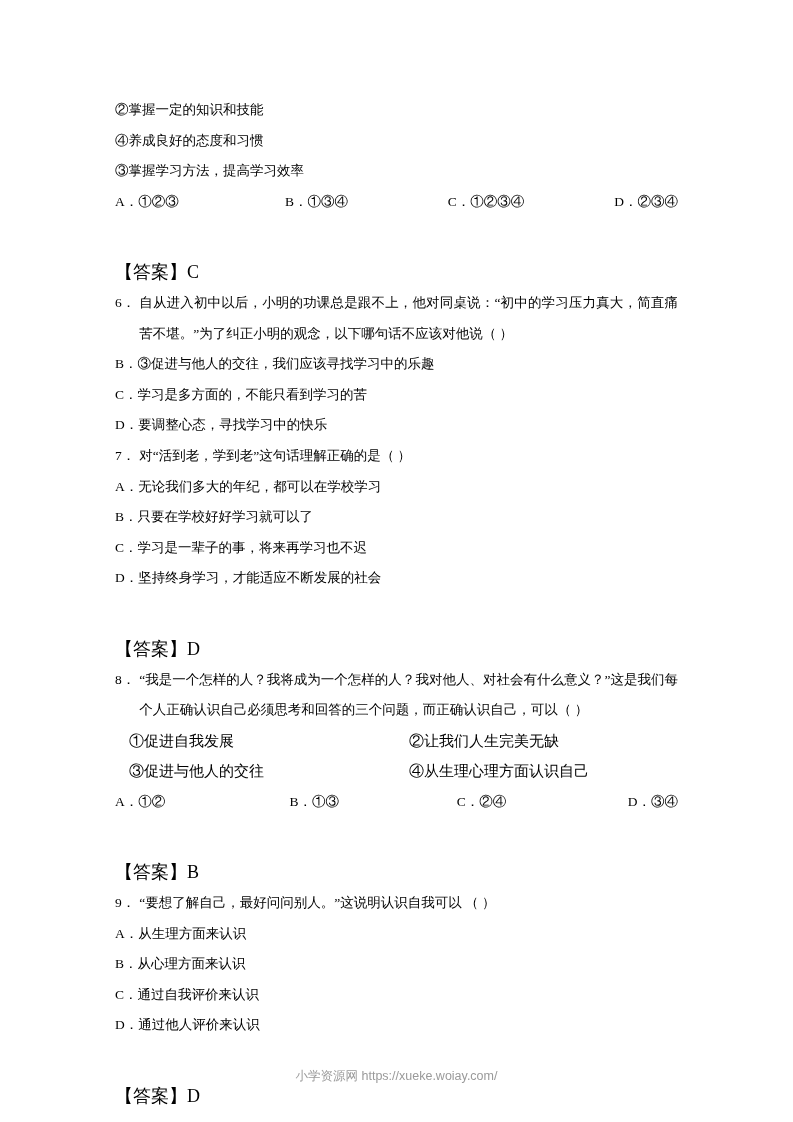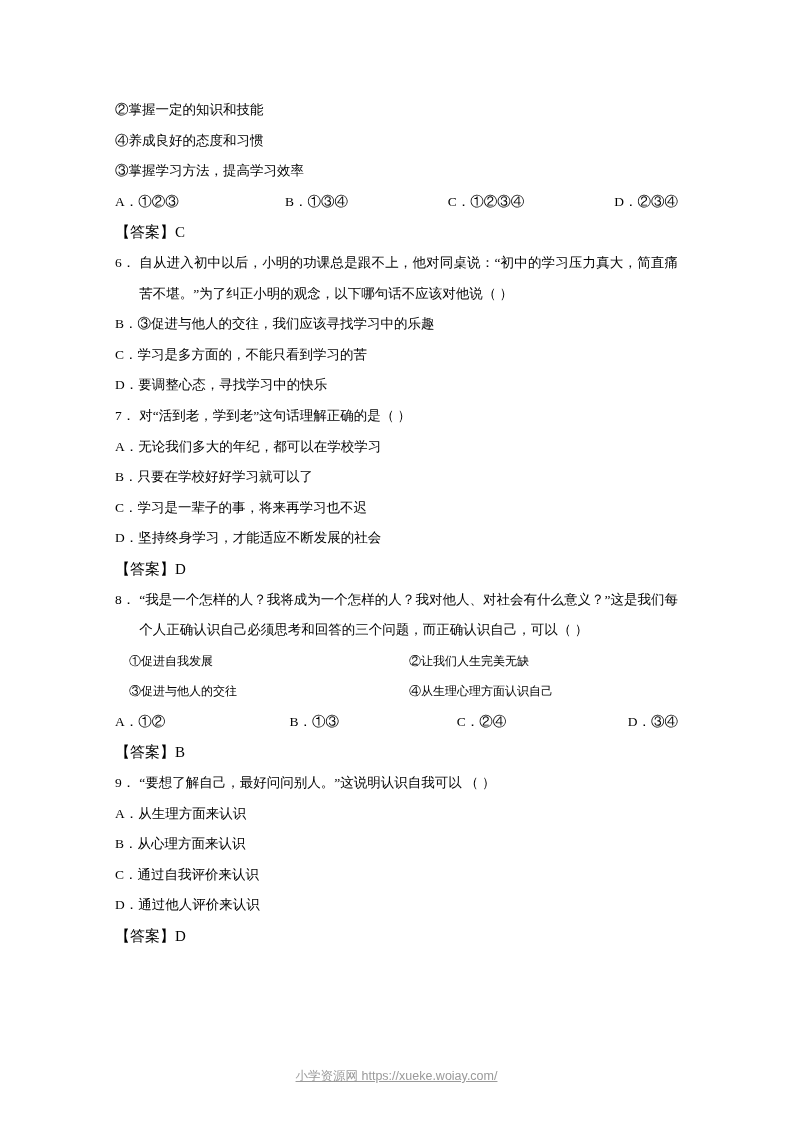--- a/index.html
+++ b/index.html
@@ -41,52 +41,52 @@
   .opt-row .o {
     white-space: nowrap;
   }
   .opt-4 .o:nth-child(1) { width: 175px; }
   .opt-4 .o:nth-child(2) { width: 165px; }
   .opt-4 .o:nth-child(3) { width: 170px; }
   .opt-4 .o:nth-child(4) { width: auto; }
   .opt-2 .o:nth-child(1) { width: 233px; }
   .opt-2 .o:nth-child(2) { width: auto; }
   .ans {
-    font-size: 15px;
+    font-size: 18px;
     line-height: 30.6px;
+    margin-top: 40px;
   }
   .qnum-block {
     display: flex;
     font-size: 13.5px;
     line-height: 30.6px;
   }
   .qnum {
     flex: 0 0 auto;
     padding-right: 4px;
     white-space: nowrap;
   }
   .qtext {
     flex: 1 1 auto;
     text-align: justify;
   }
   .sub-opt {
-    font-size: 12px;
+    font-size: 15px;
     line-height: 30.6px;
     padding-left: 14px;
   }
   .footer {
     position: absolute;
     left: 0;
     top: 1068px;
     width: 793px;
     text-align: center;
     font-size: 12.5px;
     color: #9a9a9a;
     font-family: "Liberation Sans", sans-serif;
-    text-decoration: underline;
   }
 </style>
 </head>
 <body>
 
 <div class="page">
   <div class="content">
 
     <div class="line">②掌握一定的知识和技能</div>
     <div class="line">④养成良好的态度和习惯</div>

